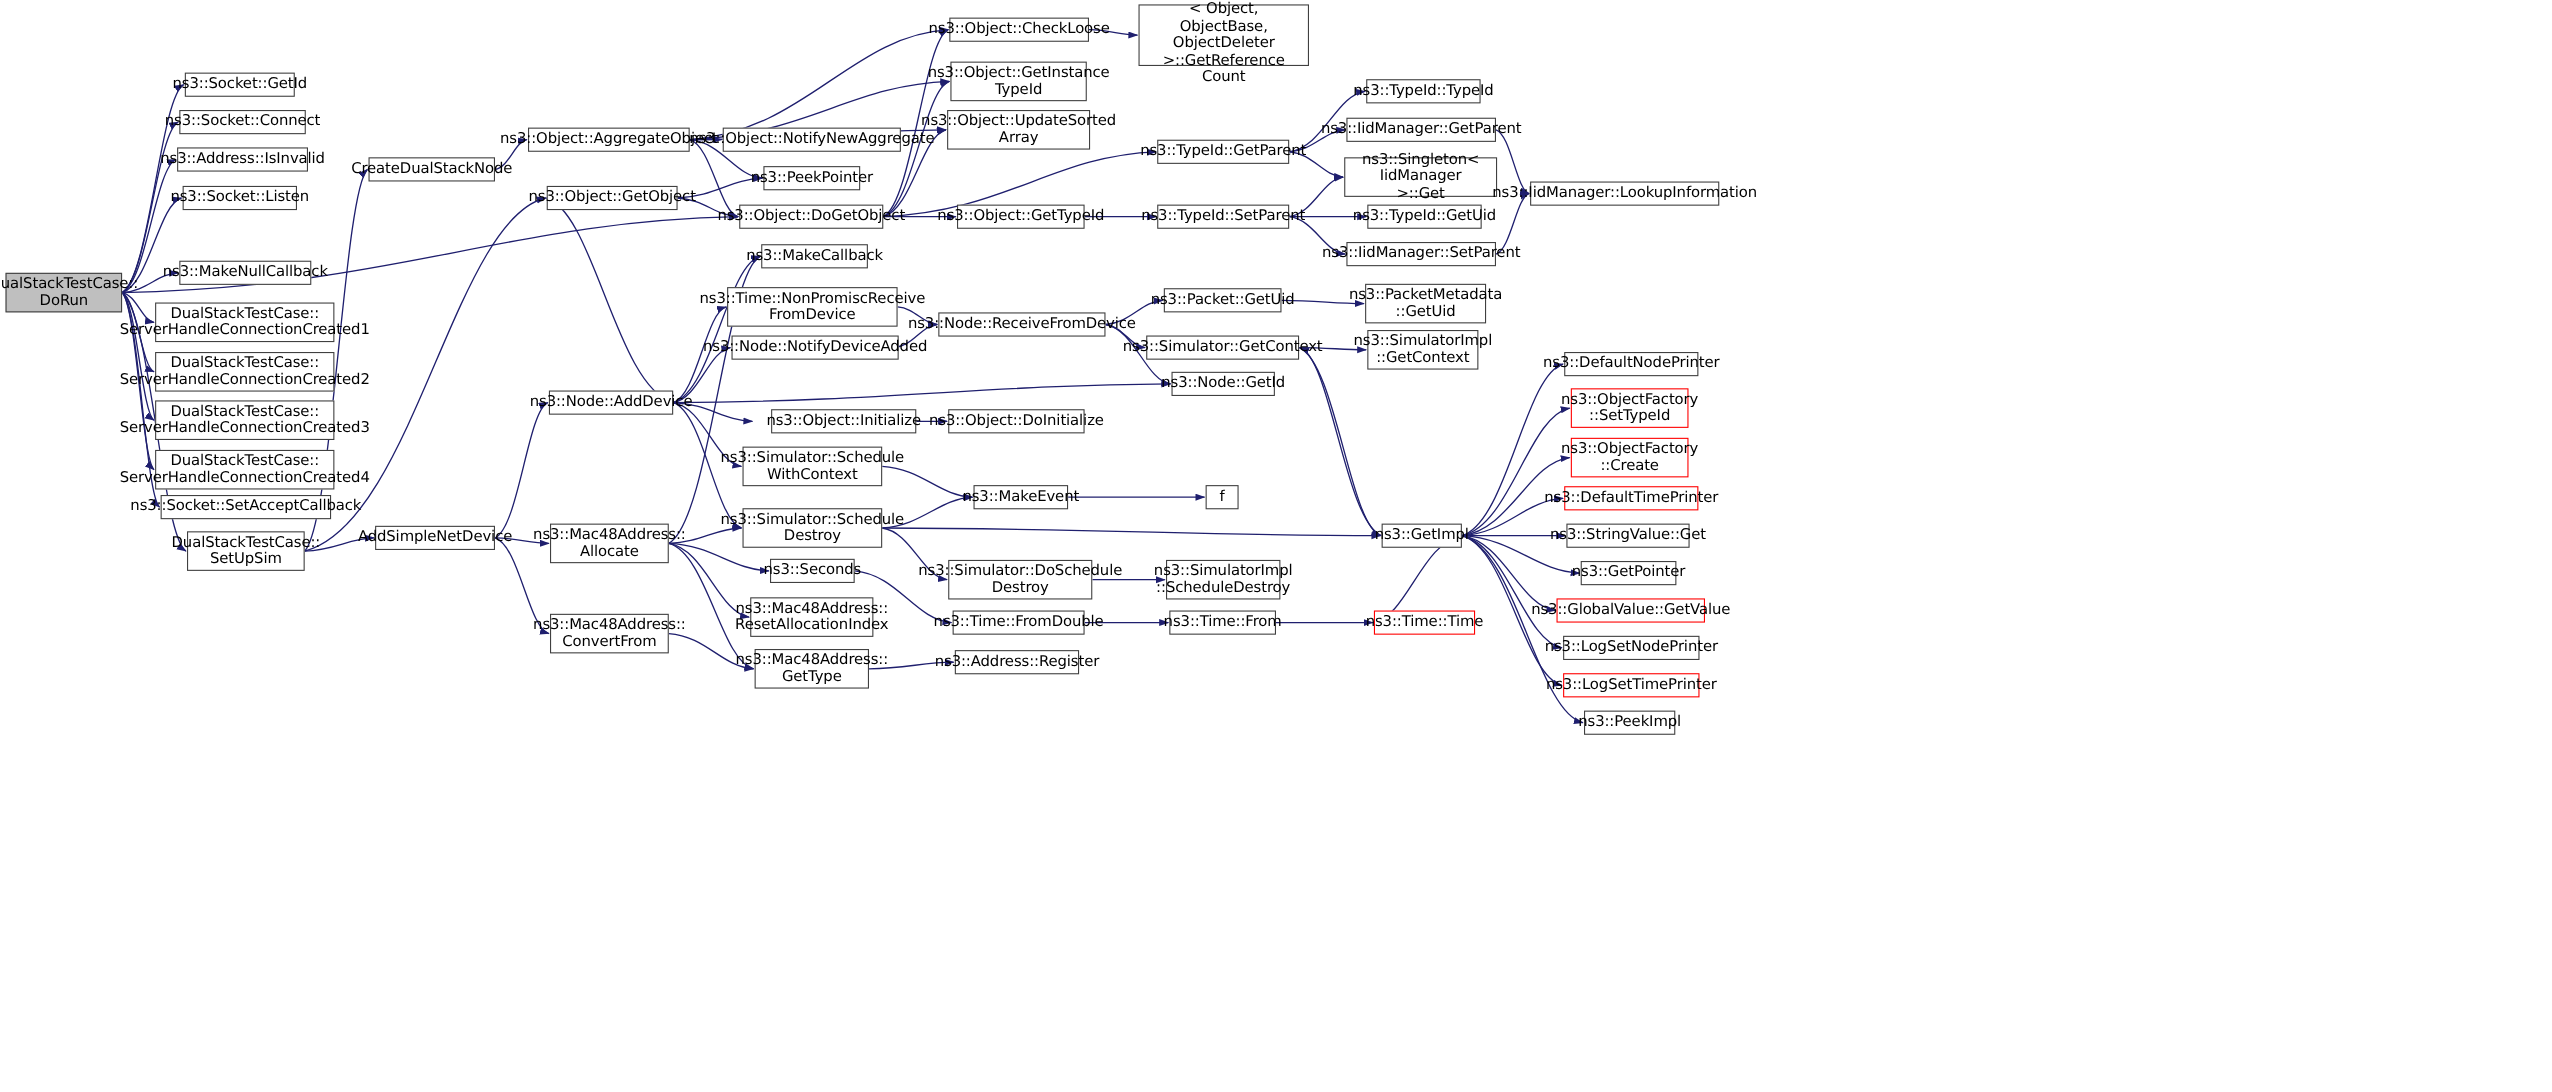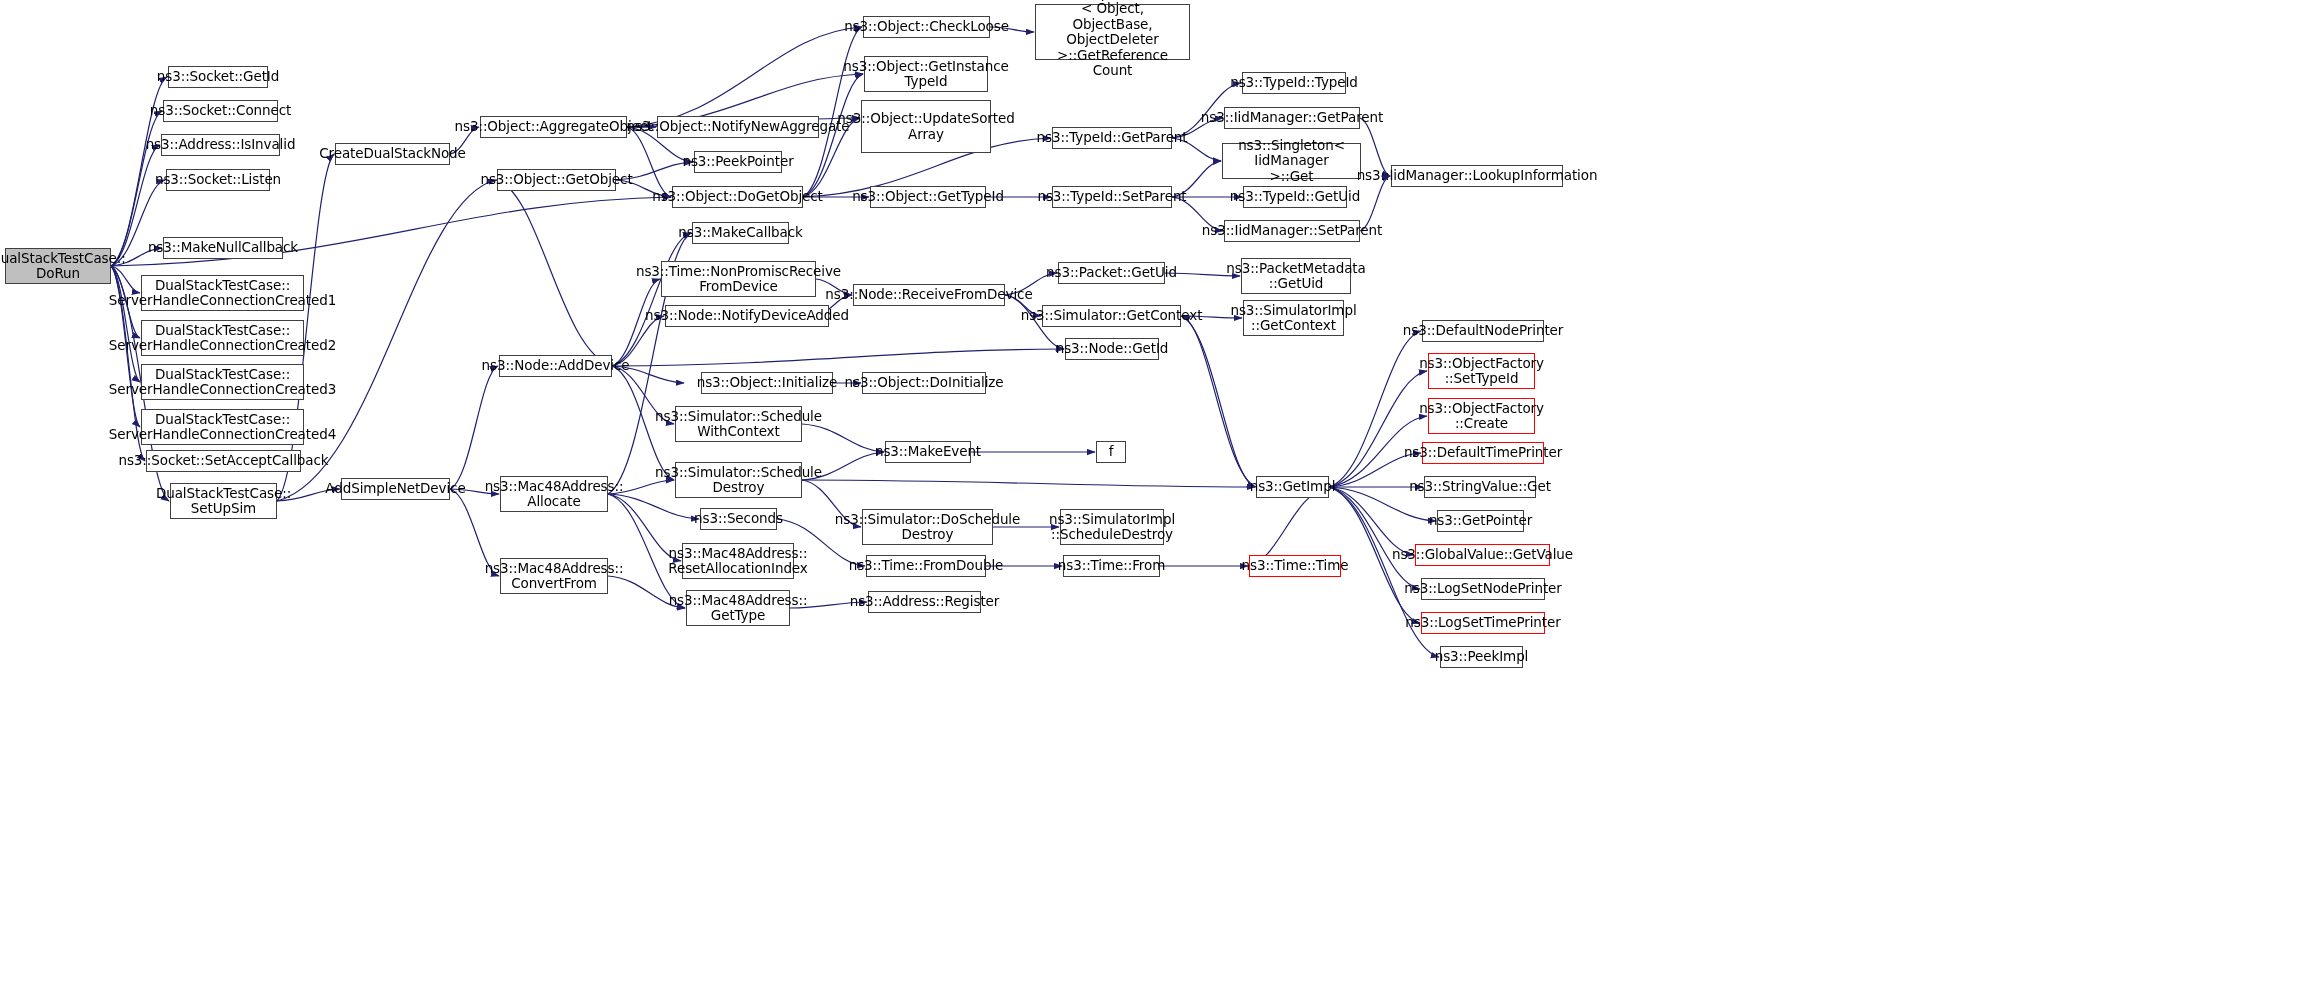--- a/index.html
+++ b/index.html
@@ -164,35 +164,35 @@
       <div class="node" style="left: 500px; top: 476px; width: 108px; height: 36px;">ns3::Mac48Address::
 Allocate</div>
       <div class="node" style="left: 500px; top: 558px; width: 108px; height: 36px;">ns3::Mac48Address::
 ConvertFrom</div>
       <div class="node" style="left: 657px; top: 116px; width: 162px; height: 22px;">ns3::Object::NotifyNewAggregate</div>
       <div class="node" style="left: 694px; top: 151px; width: 88px; height: 22px;">ns3::PeekPointer</div>
       <div class="node" style="left: 672px; top: 186px; width: 131px; height: 22px;">ns3::Object::DoGetObject</div>
       <div class="node" style="left: 692px; top: 222px; width: 97px; height: 22px;">ns3::MakeCallback</div>
       <div class="node" style="left: 661px; top: 261px; width: 155px; height: 36px;">ns3::Time::NonPromiscReceive
 FromDevice</div>
-      <div class="node" style="left: 665px; top: 305px; width: 164px; height: 22px;">ns3::Node::NotifyDeviceAdded</div>
+      <div class="node" style="left: 665px; top: 305px; width: 152px; height: 22px;">ns3::Node::NotifyDeviceAdded</div>
       <div class="node" style="left: 701px; top: 372px; width: 132px; height: 22px;">ns3::Object::Initialize</div>
       <div class="node" style="left: 675px; top: 406px; width: 127px; height: 36px;">ns3::Simulator::Schedule
 WithContext</div>
       <div class="node" style="left: 675px; top: 462px; width: 127px; height: 36px;">ns3::Simulator::Schedule
 Destroy</div>
       <div class="node" style="left: 700px; top: 508px; width: 77px; height: 22px;">ns3::Seconds</div>
       <div class="node" style="left: 682px; top: 543px; width: 112px; height: 36px;">ns3::Mac48Address::
 ResetAllocationIndex</div>
       <div class="node" style="left: 686px; top: 590px; width: 104px; height: 36px;">ns3::Mac48Address::
 GetType</div>
       <div class="node" style="left: 863px; top: 16px; width: 127px; height: 22px;">ns3::Object::CheckLoose</div>
       <div class="node" style="left: 864px; top: 56px; width: 124px; height: 36px;">ns3::Object::GetInstance
 TypeId</div>
-      <div class="node" style="left: 861px; top: 100px; width: 130px; height: 53px;">ns3::Object::UpdateSorted
+      <div class="node" style="left: 861px; top: 100px; width: 130px; height: 36px;">ns3::Object::UpdateSorted
 Array</div>
       <div class="node" style="left: 870px; top: 186px; width: 116px; height: 22px;">ns3::Object::GetTypeId</div>
       <div class="node" style="left: 853px; top: 284px; width: 152px; height: 22px;">ns3::Node::ReceiveFromDevice</div>
       <div class="node" style="left: 1065px; top: 338px; width: 94px; height: 22px;">ns3::Node::GetId</div>
       <div class="node" style="left: 862px; top: 372px; width: 124px; height: 22px;">ns3::Object::DoInitialize</div>
       <div class="node" style="left: 885px; top: 441px; width: 86px; height: 22px;">ns3::MakeEvent</div>
       <div class="node" style="left: 862px; top: 509px; width: 131px; height: 36px;">ns3::Simulator::DoSchedule
 Destroy</div>
       <div class="node" style="left: 866px; top: 555px; width: 120px; height: 22px;">ns3::Time::FromDouble</div>
       <div class="node" style="left: 868px; top: 591px; width: 113px; height: 22px;">ns3::Address::Register</div>

